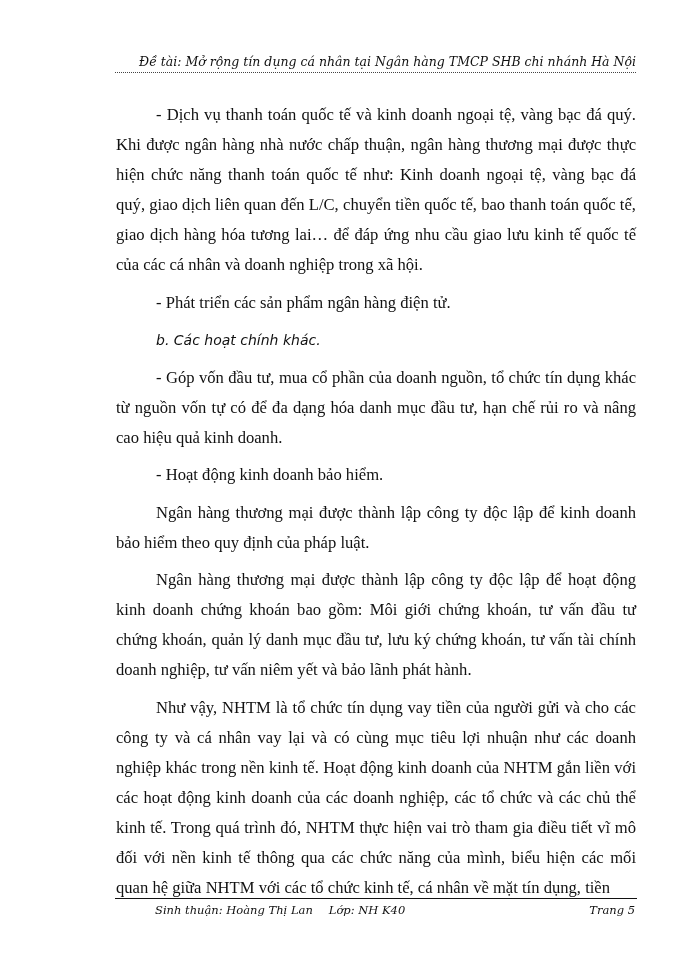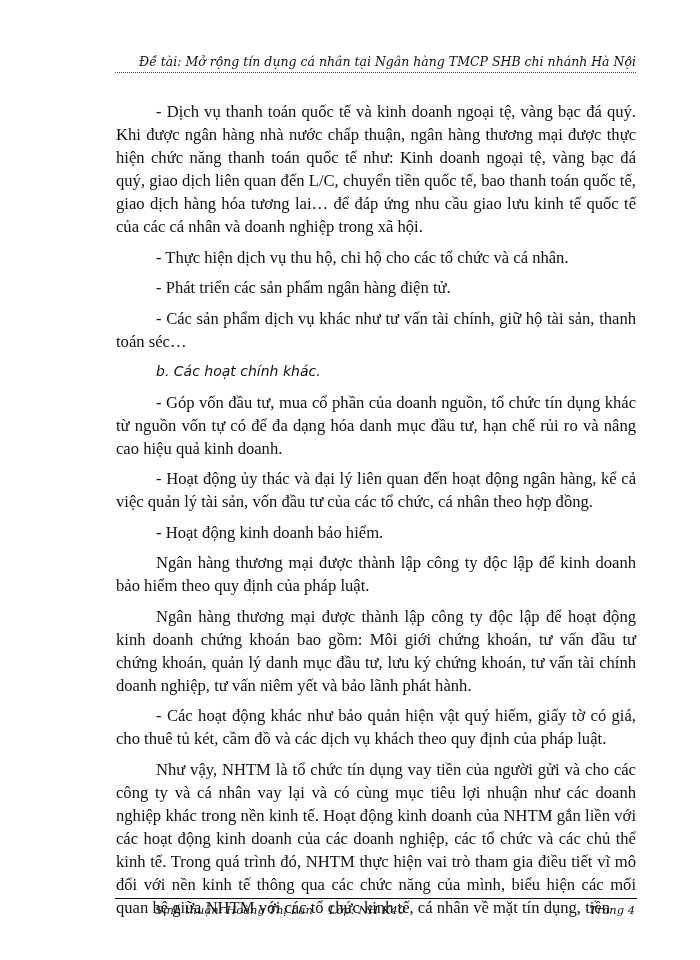--- a/index.html
+++ b/index.html
@@ -6,21 +6,21 @@
   body { width: 700px; height: 960px; position: relative; overflow: hidden; }
   .page { position: absolute; left: 0; top: 4px; width: 569px; height: 960px; background: #fff; }
   .header {
     position: absolute; left: 115px; top: 50px; width: 521px;
     text-align: right; font-family: "DejaVu Serif", serif; font-style: italic;
     font-size: 12.5px; color: #111; padding-bottom: 3px;
     border-bottom: 1px dotted #444;
   }
   .body-text {
     position: absolute; left: 116px; top: 96px; width: 520px;
-    font-family: "Liberation Serif", serif; font-size: 16.6px; line-height: 23px;
+    font-family: "Liberation Serif", serif; font-size: 16.6px; line-height: 30px;
     color: #111; text-align: justify;
   }
   .body-text p { margin: 0 0 7.5px 0; text-indent: 40px; }
   .body-text p.sub { font-family: "DejaVu Sans", sans-serif; font-style: italic; font-size: 14px; }
   .footer-line { position: absolute; left: 115px; top: 894px; width: 522px; height: 0; border-top: 1.6px solid #111; }
   .footer {
     position: absolute; left: 115px; top: 899px; width: 520px;
     font-family: "DejaVu Serif", serif; font-style: italic; font-size: 11.5px; color: #111;
   }
   .footer .left { position: absolute; left: 40px; top: 0; }
@@ -28,33 +28,29 @@
   .footer .right { position: absolute; right: 0; top: 0; }
 </style>
 </head>
 <body>
 
 <div class="page">
   <div class="header">Đề tài: Mở rộng tín dụng cá nhân tại Ngân hàng TMCP SHB chi nhánh Hà Nội</div>
 
   <div class="body-text">
     <p>- Dịch vụ thanh toán quốc tế và kinh doanh ngoại tệ, vàng bạc đá quý. Khi được ngân hàng nhà nước chấp thuận, ngân hàng thương mại được thực hiện chức năng thanh toán quốc tế như: Kinh doanh ngoại tệ, vàng bạc đá quý, giao dịch liên quan đến L/C, chuyển tiền quốc tế, bao thanh toán quốc tế, giao dịch hàng hóa tương lai… để đáp ứng nhu cầu giao lưu kinh tế quốc tế của các cá nhân và doanh nghiệp trong xã hội.</p>
-    <p>- Thực hiện dịch vụ thu hộ, chi hộ cho các tổ chức và cá nhân.</p>
     <p>- Phát triển các sản phẩm ngân hàng điện tử.</p>
-    <p>- Các sản phẩm dịch vụ khác như tư vấn tài chính, giữ hộ tài sản, thanh toán séc…</p>
     <p class="sub">b. Các hoạt chính khác.</p>
     <p>- Góp vốn đầu tư, mua cổ phần của doanh nguồn, tổ chức tín dụng khác từ nguồn vốn tự có để đa dạng hóa danh mục đầu tư, hạn chế rủi ro và nâng cao hiệu quả kinh doanh.</p>
-    <p>- Hoạt động ủy thác và đại lý liên quan đến hoạt động ngân hàng, kể cả việc quản lý tài sản, vốn đầu tư của các tổ chức, cá nhân theo hợp đồng.</p>
     <p>- Hoạt động kinh doanh bảo hiểm.</p>
     <p>Ngân hàng thương mại được thành lập công ty độc lập để kinh doanh bảo hiểm theo quy định của pháp luật.</p>
     <p>Ngân hàng thương mại được thành lập công ty độc lập để hoạt động kinh doanh chứng khoán bao gồm: Môi giới chứng khoán, tư vấn đầu tư chứng khoán, quản lý danh mục đầu tư, lưu ký chứng khoán, tư vấn tài chính doanh nghiệp, tư vấn niêm yết và bảo lãnh phát hành.</p>
-    <p>- Các hoạt động khác như bảo quản hiện vật quý hiếm, giấy tờ có giá, cho thuê tủ két, cầm đồ và các dịch vụ khách theo quy định của pháp luật.</p>
     <p>Như vậy, NHTM là tổ chức tín dụng vay tiền của người gửi và cho các công ty và cá nhân vay lại và có cùng mục tiêu lợi nhuận như các doanh nghiệp khác trong nền kinh tế. Hoạt động kinh doanh của NHTM gắn liền với các hoạt động kinh doanh của các doanh nghiệp, các tổ chức và các chủ thể kinh tế. Trong quá trình đó, NHTM thực hiện vai trò tham gia điều tiết vĩ mô đối với nền kinh tế thông qua các chức năng của mình, biểu hiện các mối quan hệ giữa NHTM với các tổ chức kinh tế, cá nhân về mặt tín dụng, tiền</p>
   </div>
 
   <div class="footer-line"></div>
   <div class="footer">
     <div class="left">
       <span>Sinh thuận: Hoàng Thị Lan</span><span>Lớp: NH  K40</span>
     </div>
-    <div class="right">Trang 4</div>
+    <div class="right">Trang 5</div>
   </div>
 </div>
 
 </body></html>

